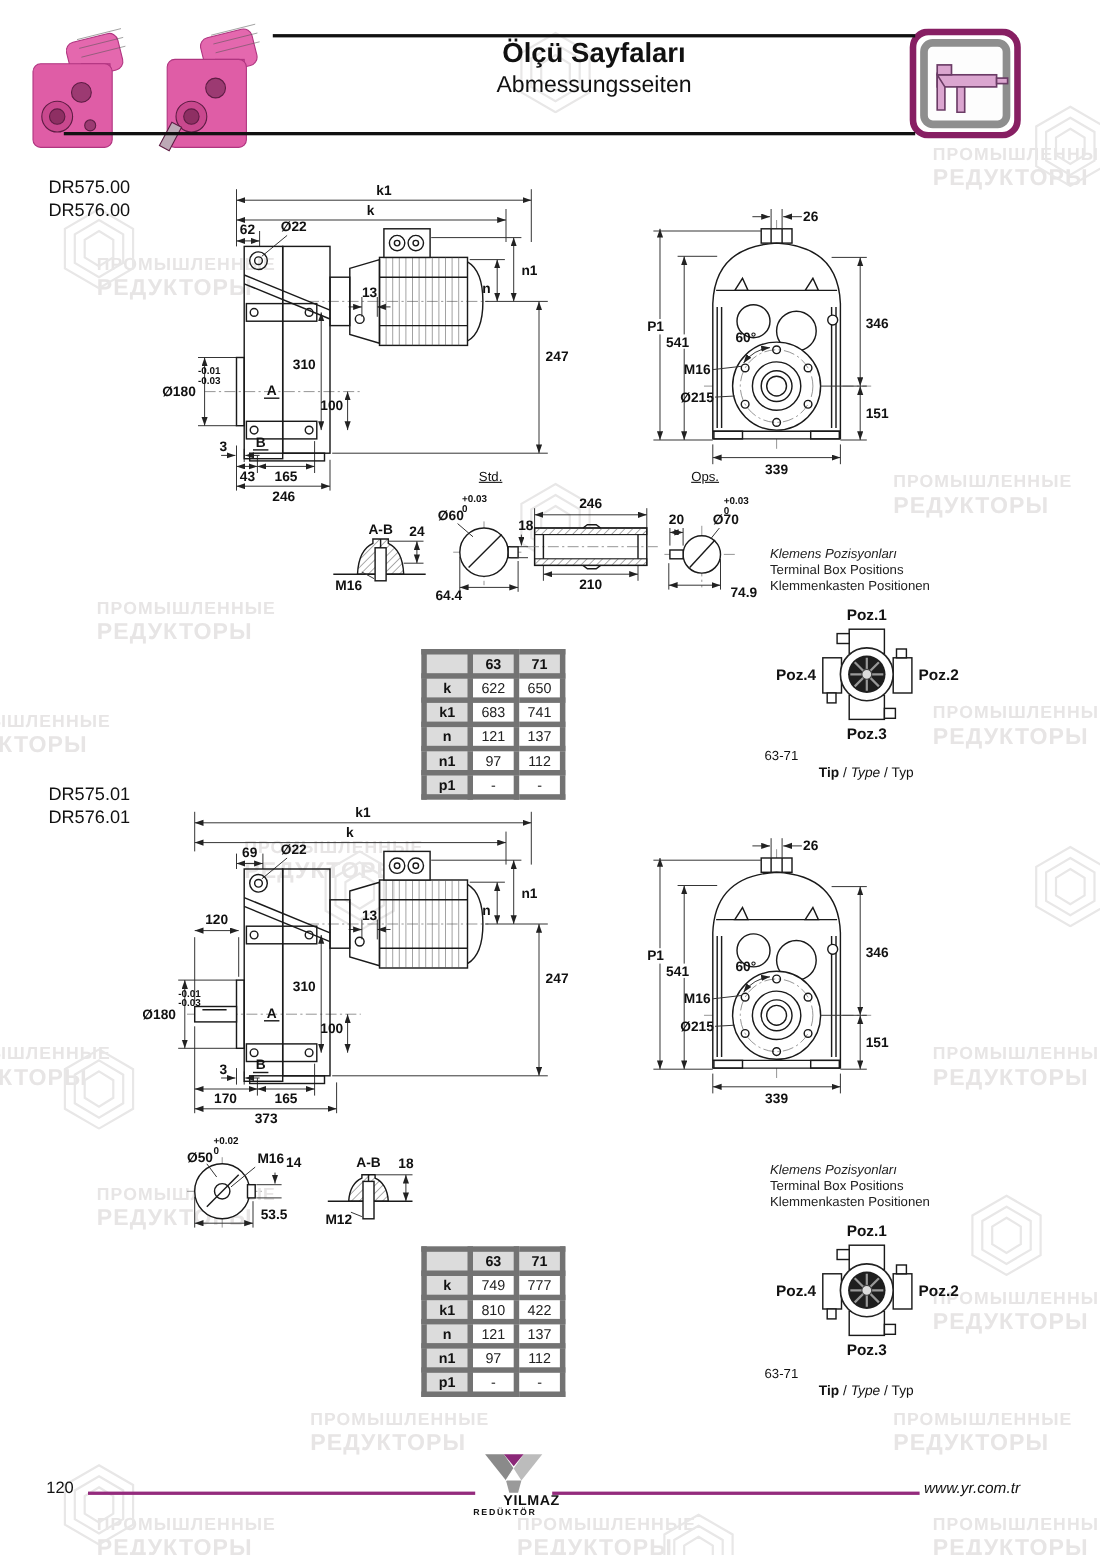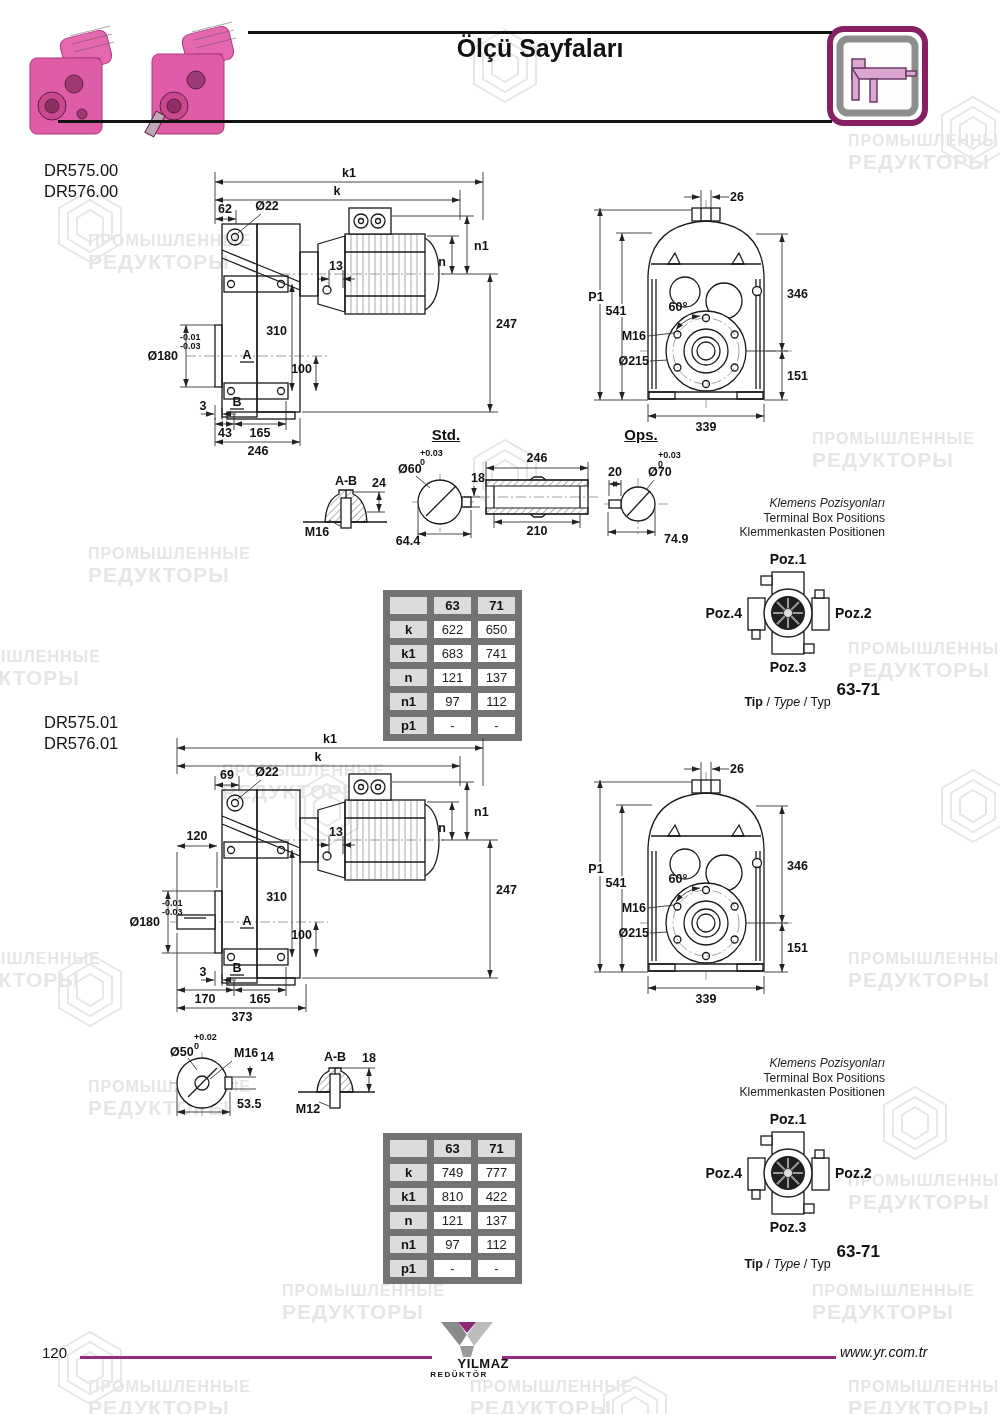--- a/index.html
+++ b/index.html
@@ -17,39 +17,39 @@
   .hline{position:absolute;background:#111;height:2.5px;z-index:3}
   #titleblock{text-align:center}
   .t1{font-size:25px;font-weight:bold}
   .t2{font-size:21px;font-style:italic;margin-top:4px}
   .t3{font-size:21px;margin-top:3px}
   #subtitle{font-size:12.5px;white-space:nowrap}
   #subtitle .b{font-weight:bold}
   #subtitle .i{font-style:italic}
   #subtitle span{margin-right:4px}
   .models{font-size:16.5px;font-weight:normal;line-height:21px}
-  .h-std{font-size:15px;font-weight:bold;text-decoration:underline;text-align:center;width:52px}
+  .h-std{font-size:12px;font-weight:normal;text-decoration:underline;text-align:center;width:52px}
   
   .dl{fill:none;stroke:#1a1a1a;stroke-width:1.3}
   .dlf{fill:#fff;stroke:#1a1a1a;stroke-width:1.3}
   .dim{stroke:#333;stroke-width:0.9;fill:none}
   .cl{stroke:#777;stroke-width:0.7;stroke-dasharray:10 3 2 3;fill:none}
   .fin{stroke:#555;stroke-width:0.5;fill:none}
   text.t{font:bold 12.5px "Liberation Sans",sans-serif;fill:#111}
   text.ts{font:bold 9px "Liberation Sans",sans-serif;fill:#111}
   
-  .klemens{width:185px;text-align:right;font-size:12px;line-height:14.5px;color:#222}
+  .klemens{width:185px;text-align:left;font-size:12px;line-height:14.5px;color:#222}
   .klemens .i{font-style:italic}
-  .range{width:185px;text-align:right;font-size:17px;font-weight:bold}
+  .range{width:185px;text-align:left;font-size:12px;font-weight:normal}
   .tip{width:185px;text-align:center;font-size:12.5px}
   .tip .b{font-weight:bold}.tip .i{font-style:italic}
   
   table.spec{position:absolute;border-collapse:collapse;border:2px solid #222;z-index:2;
              font-family:"Liberation Sans",sans-serif;font-size:13px}
-  table.spec th,table.spec td{border:7px solid #737373;width:37px;height:17px;text-align:center;padding:0}
+  table.spec th,table.spec td{border:5px solid #737373;width:37px;height:17px;text-align:center;padding:0}
   table.spec th{background:#dcdcdc;font-weight:bold}
   table.spec td{background:#fff;color:#222;font-weight:normal}
   
   .fline{position:absolute;background:#942b7d;height:3px;z-index:2}
   #pageno{font-size:15px}
   #url{font-size:14px;font-style:italic}
   .logo-t1{width:84px;text-align:right;font-weight:bold;font-size:13px;letter-spacing:.5px}
   .logo-t2{width:84px;text-align:center;font-weight:bold;font-size:8px;letter-spacing:1.5px}
   .foot{font-size:11.5px;line-height:13.5px}
   .foot .b{font-weight:bold}.foot .i{font-style:italic}
@@ -176,20 +176,21 @@
       <circle cx="34" cy="104" r="7" fill="#8e2f63" stroke="#5e1d44"></circle>
       <rect x="10" y="110" width="10" height="24" fill="#bda9b6" stroke="#5e1d44" transform="rotate(28 15 122)"></rect>
     </g>
   </svg>
 
   <div class="hline" style="left:248px;top:31px;width:584px"></div>
   <div class="hline" style="left:58px;top:120px;width:774px"></div>
 
   <div id="titleblock" class="abs fg" style="left:260px;top:34px;width:560px">
     <div class="t1">Ölçü Sayfaları</div>
+    <div class="t3">Abmessungsseiten</div>
   </div>
 
   <svg class="abs fg" style="left:826px;top:26px" width="104" height="100" viewBox="0 0 104 100">
     <rect x="4" y="3" width="95" height="94" rx="14" fill="#fff" stroke="#871f63" stroke-width="6"></rect>
     <rect x="14" y="13" width="75" height="74" rx="8" fill="#fdfdfd" stroke="#8e8e8e" stroke-width="7"></rect>
     <g fill="#dba6d0" stroke="#6b3c66" stroke-width="1.5">
       <rect x="26" y="42" width="54" height="11"></rect>
       <path d="M26,42 L26,74 L33,74 L33,53 Z"></path>
       <path d="M44,53 L44,76 L51,76 L51,53 Z"></path>
       <rect x="26" y="33" width="13" height="9"></rect>

